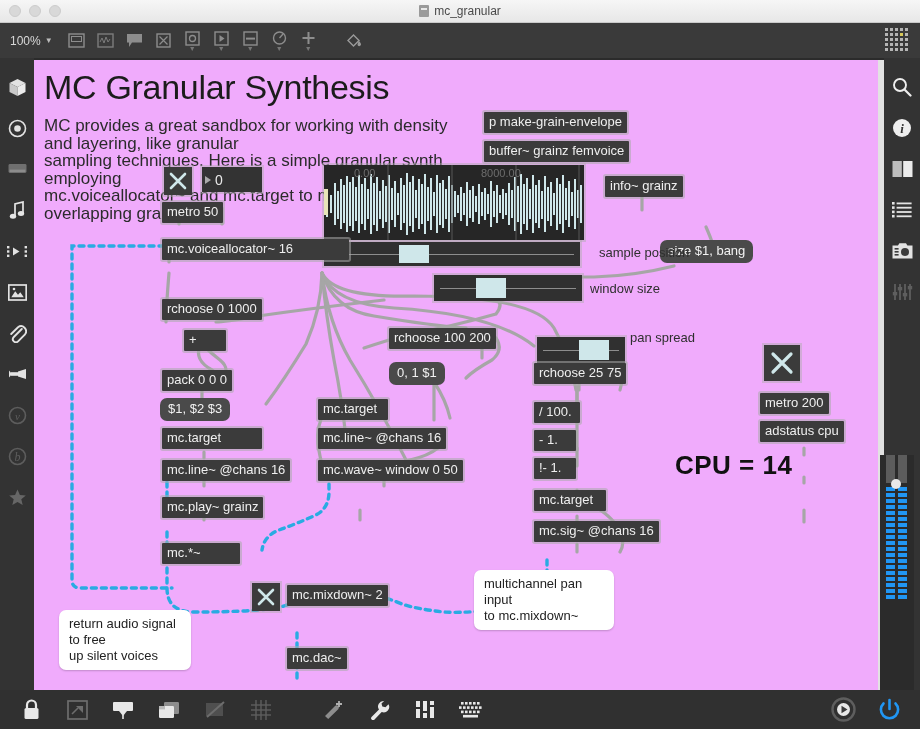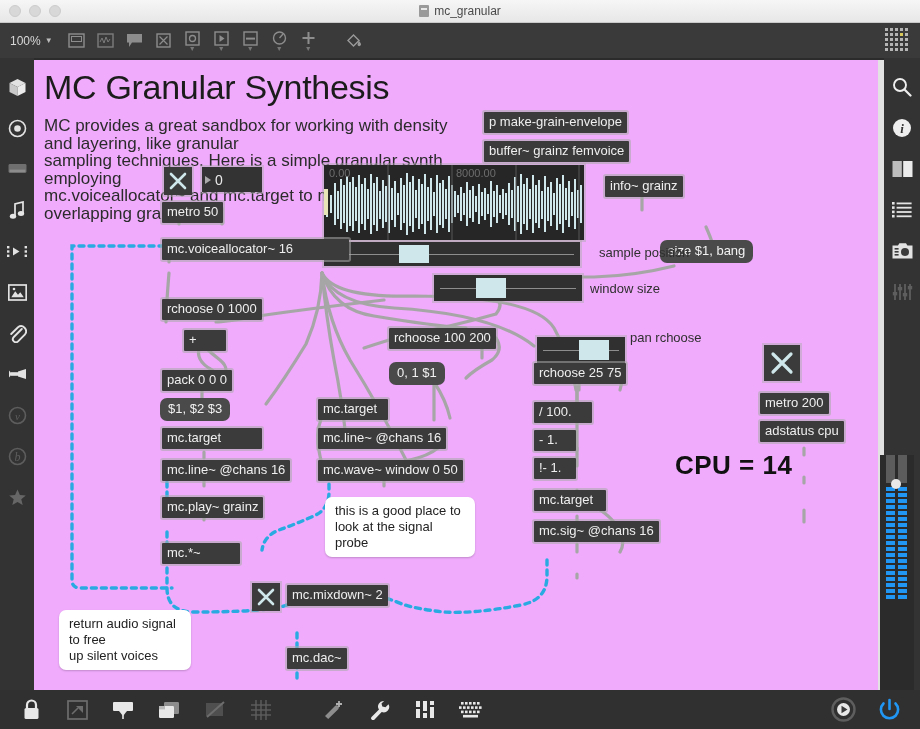--- a/index.html
+++ b/index.html
@@ -140,21 +140,21 @@
     box-shadow: 0 0 0 2px rgba(170,170,170,0.45);
   }
   .slider .track { position: absolute; left: 6px; right: 6px; top: 50%; height: 1px; background: #8d8d8d; }
   .slider .knob { position: absolute; top: 3px; bottom: 3px; width: 30px; background: #cfe7ea; }
   .wavedisp {
     position: absolute; background: #262626;
     box-shadow: 0 0 0 2px rgba(170,170,170,0.45);
     overflow: hidden;
   }
   .wavedisp .wlabel {
-    position: absolute; font-size: 11px; color: #6d6d6d; top: 2px;
+    position: absolute; font-size: 11px; color: #6d6d6d; top: 2px; margin-left: 25px;
   }
   .cpu-text {
     position: absolute; font-size: 26px; font-weight: bold; color: #111;
     font-family: "Liberation Sans", sans-serif; letter-spacing: .5px;
   }
   .ptitle {
     position: absolute; font-size: 34px; color: #1c1c1c;
     font-family: "Liberation Sans", sans-serif; letter-spacing: -.3px;
   }
   .pdesc {
@@ -623,69 +623,69 @@
     <div class="slider" style="left:400px;top:215px;width:148px;height:26px">
       <div class="track"></div>
       <div class="knob" style="left:42px"></div>
     </div>
     <div class="comment" style="left:556px;top:221px">window size</div>
 
     <div class="slider" style="left:503px;top:277px;width:88px;height:26px">
       <div class="track"></div>
       <div class="knob" style="left:42px"></div>
     </div>
-    <div class="comment" style="left:596px;top:270px">pan rchoose</div>
+    <div class="comment" style="left:596px;top:270px">pan spread</div>
 
     <div class="obj" style="left:128px;top:239px">rchoose 0 1000</div>
     <div class="obj" style="left:150px;top:270px;width:42px">+</div>
     <div class="obj" style="left:128px;top:310px">pack 0 0 0</div>
     <div class="msg" style="left:126px;top:338px">$1, $2 $3</div>
     <div class="obj" style="left:128px;top:368px;width:100px">mc.target</div>
     <div class="obj" style="left:128px;top:400px">mc.line~ @chans 16</div>
     <div class="obj" style="left:128px;top:437px">mc.play~ grainz</div>
     <div class="obj" style="left:128px;top:483px;width:78px">mc.*~</div>
 
     <div class="obj" style="left:355px;top:268px">rchoose 100 200</div>
     <div class="msg" style="left:355px;top:302px">0, 1 $1</div>
     <div class="obj" style="left:284px;top:339px;width:70px">mc.target</div>
     <div class="obj" style="left:284px;top:368px">mc.line~ @chans 16</div>
     <div class="obj" style="left:284px;top:400px">mc.wave~ window 0 50</div>
 
     <div class="obj" style="left:500px;top:303px">rchoose 25 75</div>
-    <div class="obj" style="left:500px;top:342px;width:58px">/ 100.</div>
+    <div class="obj" style="left:500px;top:342px;width:46px">/ 100.</div>
     <div class="obj" style="left:500px;top:370px;width:42px">- 1.</div>
     <div class="obj" style="left:500px;top:398px;width:42px">!- 1.</div>
     <div class="obj" style="left:500px;top:430px;width:72px">mc.target</div>
     <div class="obj" style="left:500px;top:461px">mc.sig~ @chans 16</div>
 
     <div class="toggle" style="left:730px;top:285px;width:36px;height:36px">
       <svg width="36" height="36" viewBox="0 0 36 36">
             <path d="M9 9 L27 27 M27 9 L9 27" stroke="#cfe7ea" stroke-width="3.2" stroke-linecap="round"></path>
           </svg>
     </div>
     <div class="obj" style="left:726px;top:333px">metro 200</div>
     <div class="obj" style="left:726px;top:361px">adstatus cpu</div>
     <div class="cpu-text" style="left:641px;top:390px">CPU = 14</div>
 
-    <div class="bubble" style="left:291px;top:437px;width:150px">
-      <span>this is a good place to</span><br>
-      <span>look at the signal probe</span>
-      <svg class="tail" style="left:-9px;top:10px" width="10" height="16" viewBox="0 0 10 16">
-            <path d="M10 0 L0 8 L10 14 Z" fill="#fff"></path>
-          </svg>
-    </div>
 
     <div class="bubble" style="left:25px;top:550px;width:132px">
       <span>return audio signal to free</span><br>
       <span>up silent voices</span>
       <svg class="tail" style="left:28px;top:-9px" width="16" height="10" viewBox="0 0 16 10">
             <path d="M0 10 L7 0 L14 10 Z" fill="#fff"></path>
           </svg>
     </div>
 
+    <div class="bubble" style="left:440px;top:510px;width:140px">
+      <span>multichannel pan input</span><br>
+      <span>to mc.mixdown~</span>
+      <svg class="tail" style="left:-9px;top:6px" width="10" height="16" viewBox="0 0 10 16">
+            <path d="M10 0 L0 7 L10 13 Z" fill="#fff"></path>
+          </svg>
+    </div>
 
     <div class="toggle" style="left:218px;top:523px;width:28px;height:28px">
       <svg width="28" height="28" viewBox="0 0 28 28">
             <path d="M7 7 L21 21 M21 7 L7 21" stroke="#cfe7ea" stroke-width="2.6" stroke-linecap="round"></path>
           </svg>
     </div>
     <div class="obj" style="left:253px;top:525px">mc.mixdown~ 2</div>
     <div class="obj" style="left:253px;top:588px">mc.dac~</div>
 
     <div class="canvas-scroll-v"></div>

